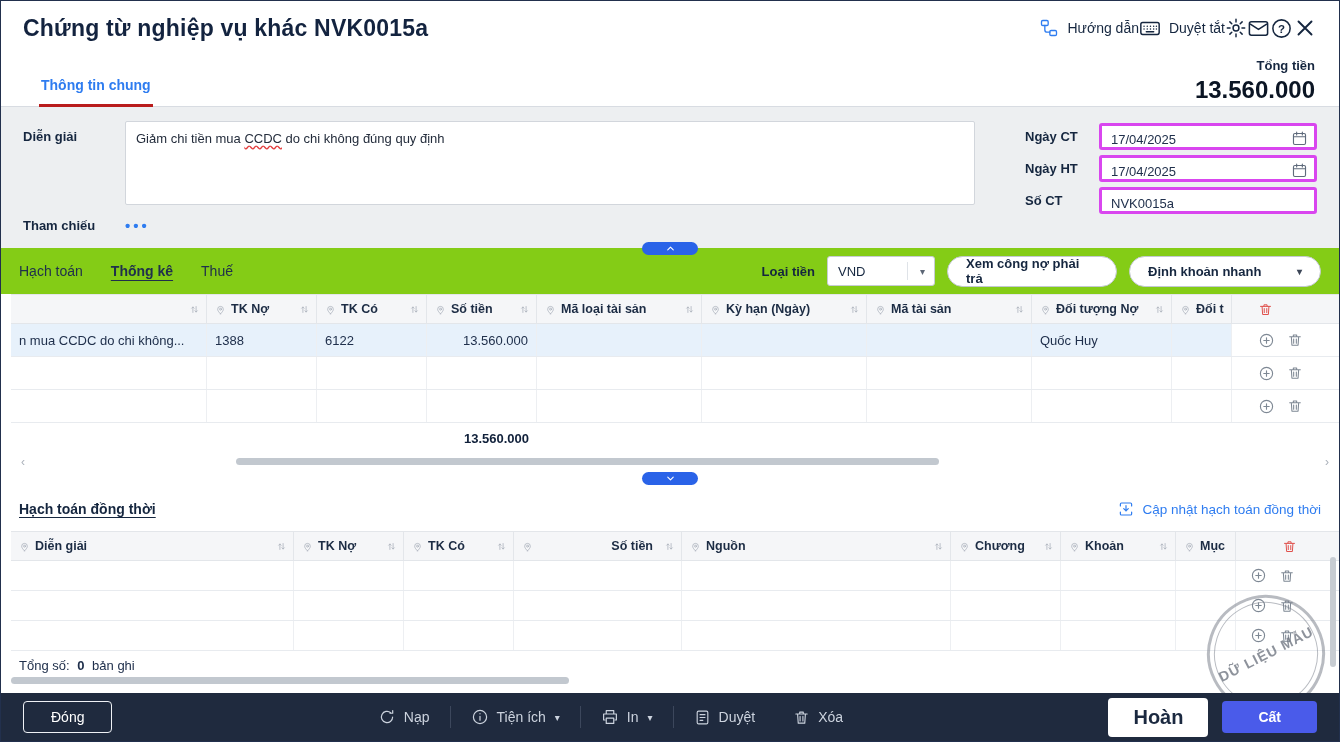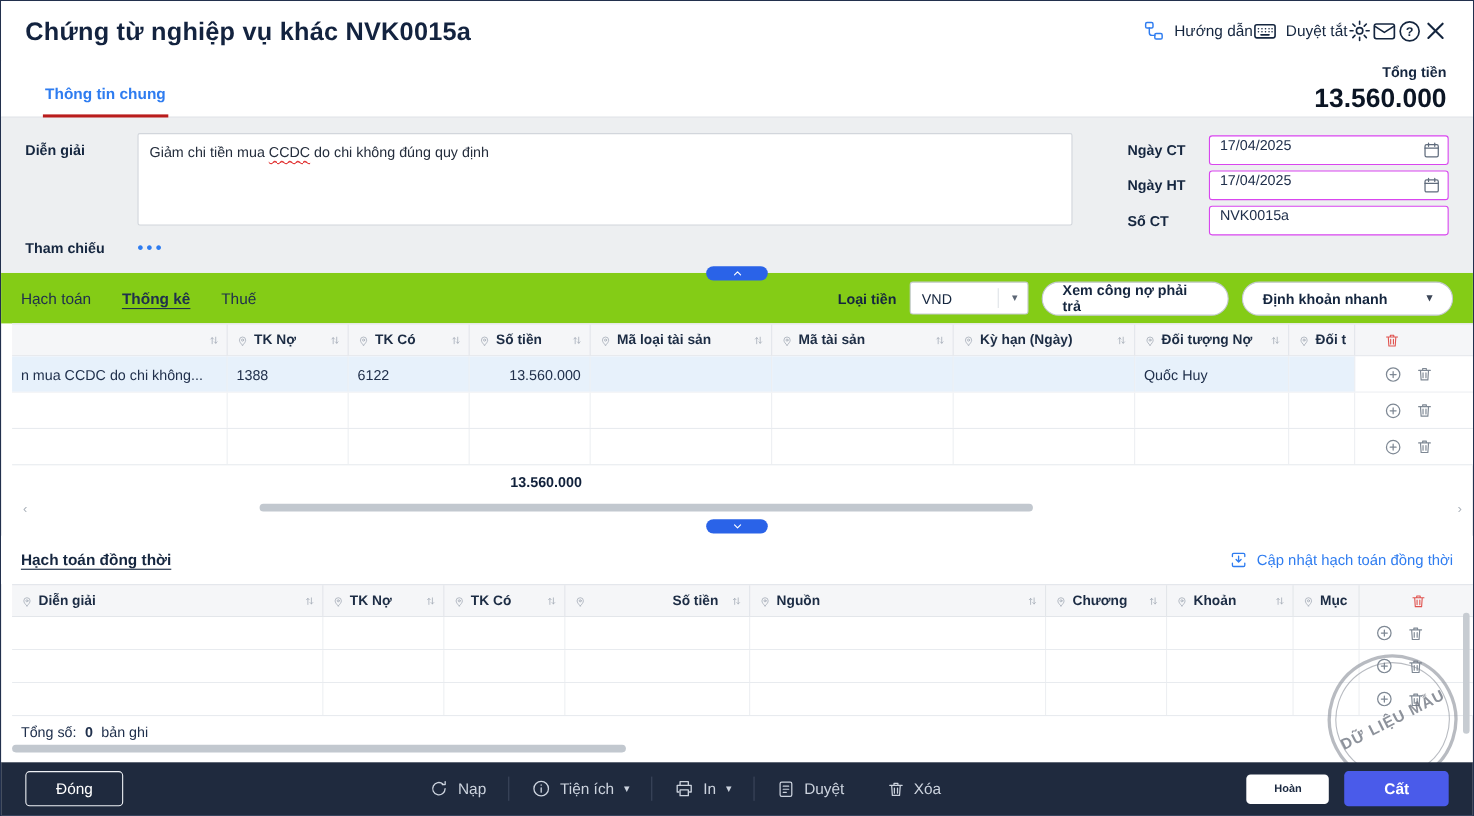--- a/index.html
+++ b/index.html
@@ -30,22 +30,22 @@
   .frow{display:flex;}
   .flabel{width:102px;font-weight:bold;font-size:13px;padding-top:8px;color:#15263f;}
   .desc-box{width:850px;height:84px;background:#fff;border:1px solid #d2d6dc;border-radius:2px;
     padding:8px 10px;font-size:13px;color:#242d3c;line-height:1.4;cursor:text;}
   .wavy{text-decoration:underline;text-decoration-style:wavy;text-decoration-color:#e23b3b;text-underline-offset:2px;}
   .frow2{margin-top:13px;align-items:flex-end;}
   .dots{color:#2e7cf0;font-weight:bold;letter-spacing:3px;font-size:15px;line-height:1;cursor:pointer;}
   .form-right{width:292px;padding-top:2px;}
   .fr-row{display:flex;align-items:center;margin-bottom:5px;}
   .fr-label{width:74px;font-weight:bold;font-size:13px;}
-  .fr-input{position:relative;flex:1;height:27px;background:#fff;border:1px solid #d946ef;border-radius:3px;
-    display:flex;align-items:flex-start;padding:0 28px 0 9px;font-size:13px;color:#20304c;}
+  .fr-input{position:relative;flex:1;height:27px;background:#fff;border:3px solid #d946ef;border-radius:3px;
+    display:flex;align-items:flex-end;padding:0 28px 0 9px;font-size:13px;color:#20304c;}
   .fr-input.noicon{padding-right:9px;}
   .cal{position:absolute;right:6px;top:4px;color:#5f6b7c;}
   .collapse-pill{position:absolute;left:50%;bottom:-7px;transform:translateX(-50%);width:56px;height:13px;
     background:#2a63e8;border-radius:8px;display:flex;align-items:center;justify-content:center;color:#fff;
     z-index:3;cursor:pointer;}
 
   
   .detail-bar{height:46px;display:flex;align-items:center;padding:0 18px;gap:28px;background:#84cc16;}
   .d-tab{font-size:14px;color:#20304c;cursor:pointer;}
   .d-tab.active{font-weight:bold;text-decoration:underline;text-underline-offset:4px;}
@@ -110,21 +110,21 @@
   
   .footer{position:absolute;left:0;right:0;bottom:0;height:48px;background:#1f2a3e;display:flex;align-items:center;
     padding:0 22px;z-index:5;}
   .btn-close{border:1px solid #eef1f5;color:#fff;background:transparent;border-radius:4px;padding:7px 27px;
     font-size:14px;font-family:inherit;cursor:pointer;}
   .ft-center{margin:0 auto;display:flex;align-items:center;}
   .ft-item{display:flex;align-items:center;gap:8px;color:#ccd3de;font-size:14px;cursor:pointer;}
   .ft-item .caret{font-size:10px;margin-left:1px;}
   .ft-gap{width:38px;}
   .ft-sep{width:1px;height:22px;background:#3c475c;margin:0 20px;}
-  .btn-undo{background:#fff;color:#1b2940;border:none;border-radius:4px;padding:8px 25px;font-size:10px;
+  .btn-undo{background:#fff;color:#1b2940;border:none;border-radius:4px;padding:8px 25px;font-size:20px;
     font-weight:bold;font-family:inherit;margin-right:14px;cursor:pointer;}
   .btn-save{background:#4a5bea;color:#fff;border:none;border-radius:4px;padding:8px 36px;font-size:14px;
     font-weight:bold;font-family:inherit;cursor:pointer;}
 </style>
 </head>
 <body>
 
 <svg width="0" height="0" style="position:absolute" aria-hidden="true">
   <defs>
     <symbol id="i-flow" viewBox="0 0 24 24">
@@ -379,34 +379,34 @@
               <use href="#i-sort"></use>
             </svg>
           </span>
       </div>
       <div class="th" style="width:165px">
         <span class="pin">
             <svg class="ic" width="11" height="11">
               <use href="#i-pin"></use>
             </svg>
           </span>
+        <span class="lbl">Kỳ hạn (Ngày)</span>
+        <span class="sort">
+            <svg class="ic" width="11" height="11">
+              <use href="#i-sort"></use>
+            </svg>
+          </span>
+      </div>
+      <div class="th" style="width:165px">
+        <span class="pin">
+            <svg class="ic" width="11" height="11">
+              <use href="#i-pin"></use>
+            </svg>
+          </span>
         <span class="lbl">Mã tài sản</span>
-        <span class="sort">
-            <svg class="ic" width="11" height="11">
-              <use href="#i-sort"></use>
-            </svg>
-          </span>
-      </div>
-      <div class="th" style="width:165px">
-        <span class="pin">
-            <svg class="ic" width="11" height="11">
-              <use href="#i-pin"></use>
-            </svg>
-          </span>
-        <span class="lbl">Kỳ hạn (Ngày)</span>
         <span class="sort">
             <svg class="ic" width="11" height="11">
               <use href="#i-sort"></use>
             </svg>
           </span>
       </div>
       <div class="th" style="width:140px">
         <span class="pin">
             <svg class="ic" width="11" height="11">
               <use href="#i-pin"></use>

